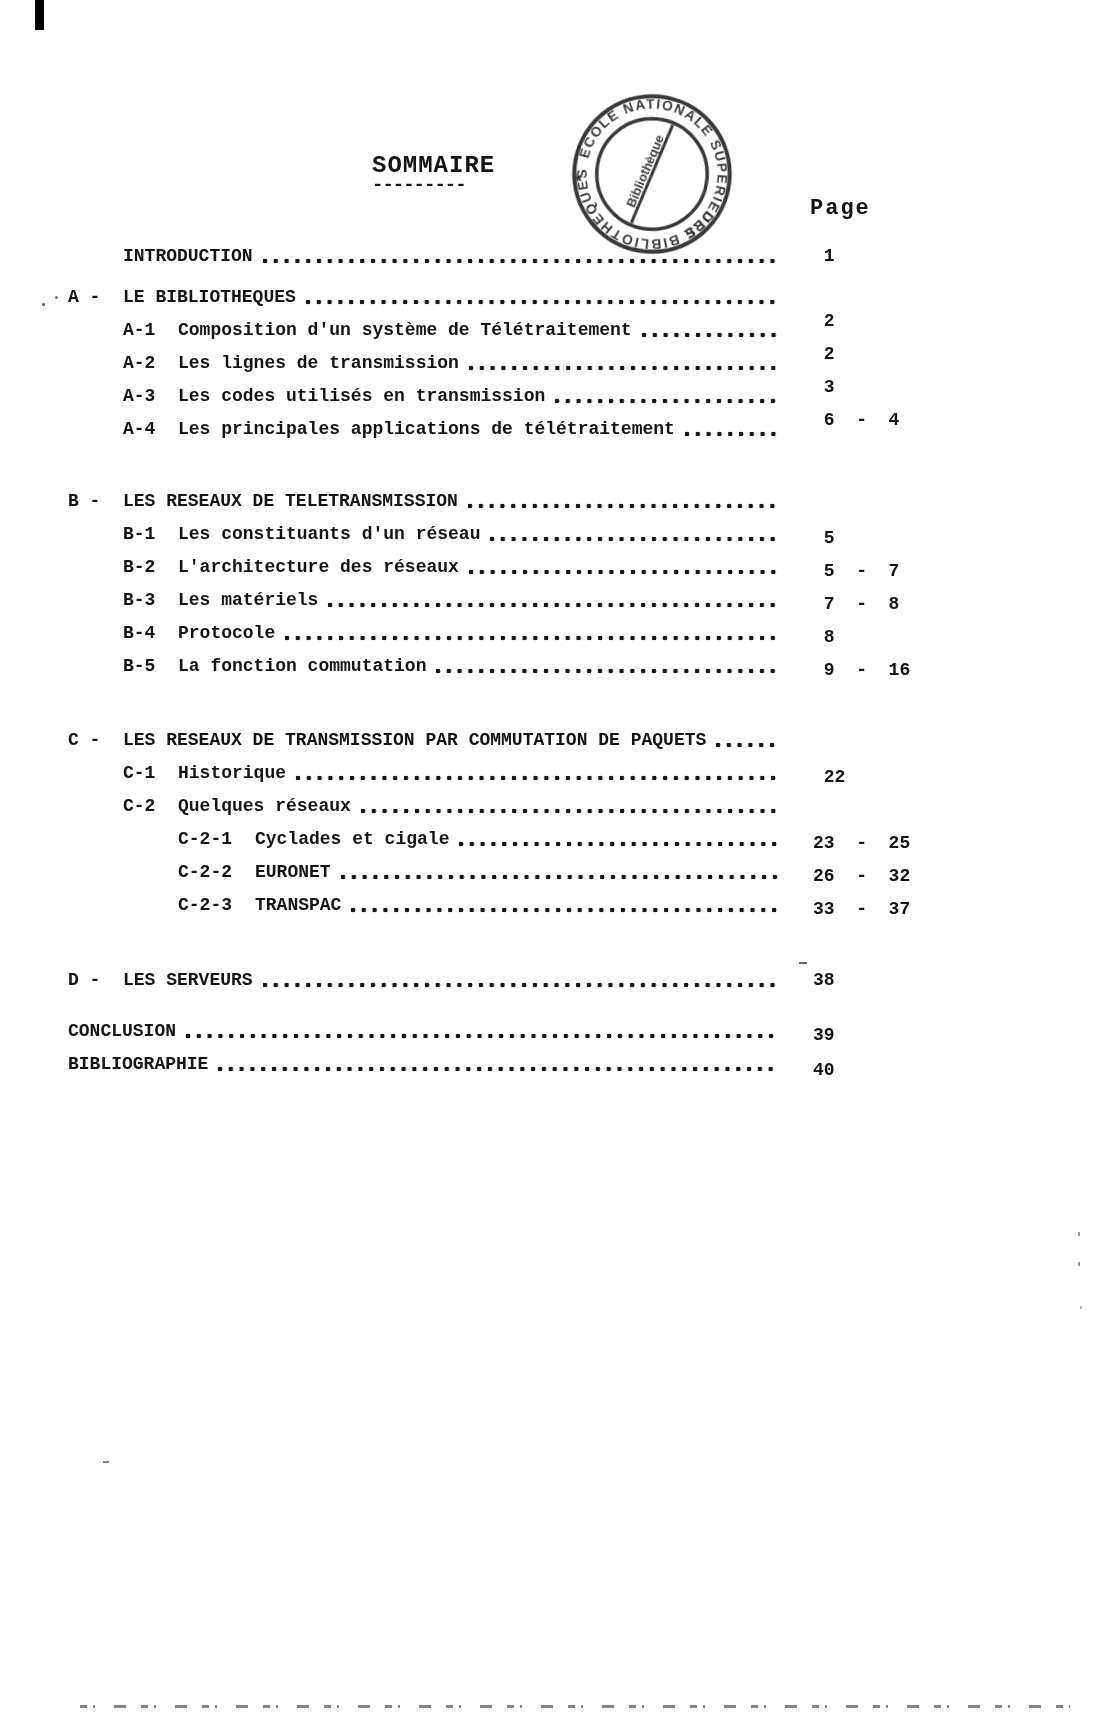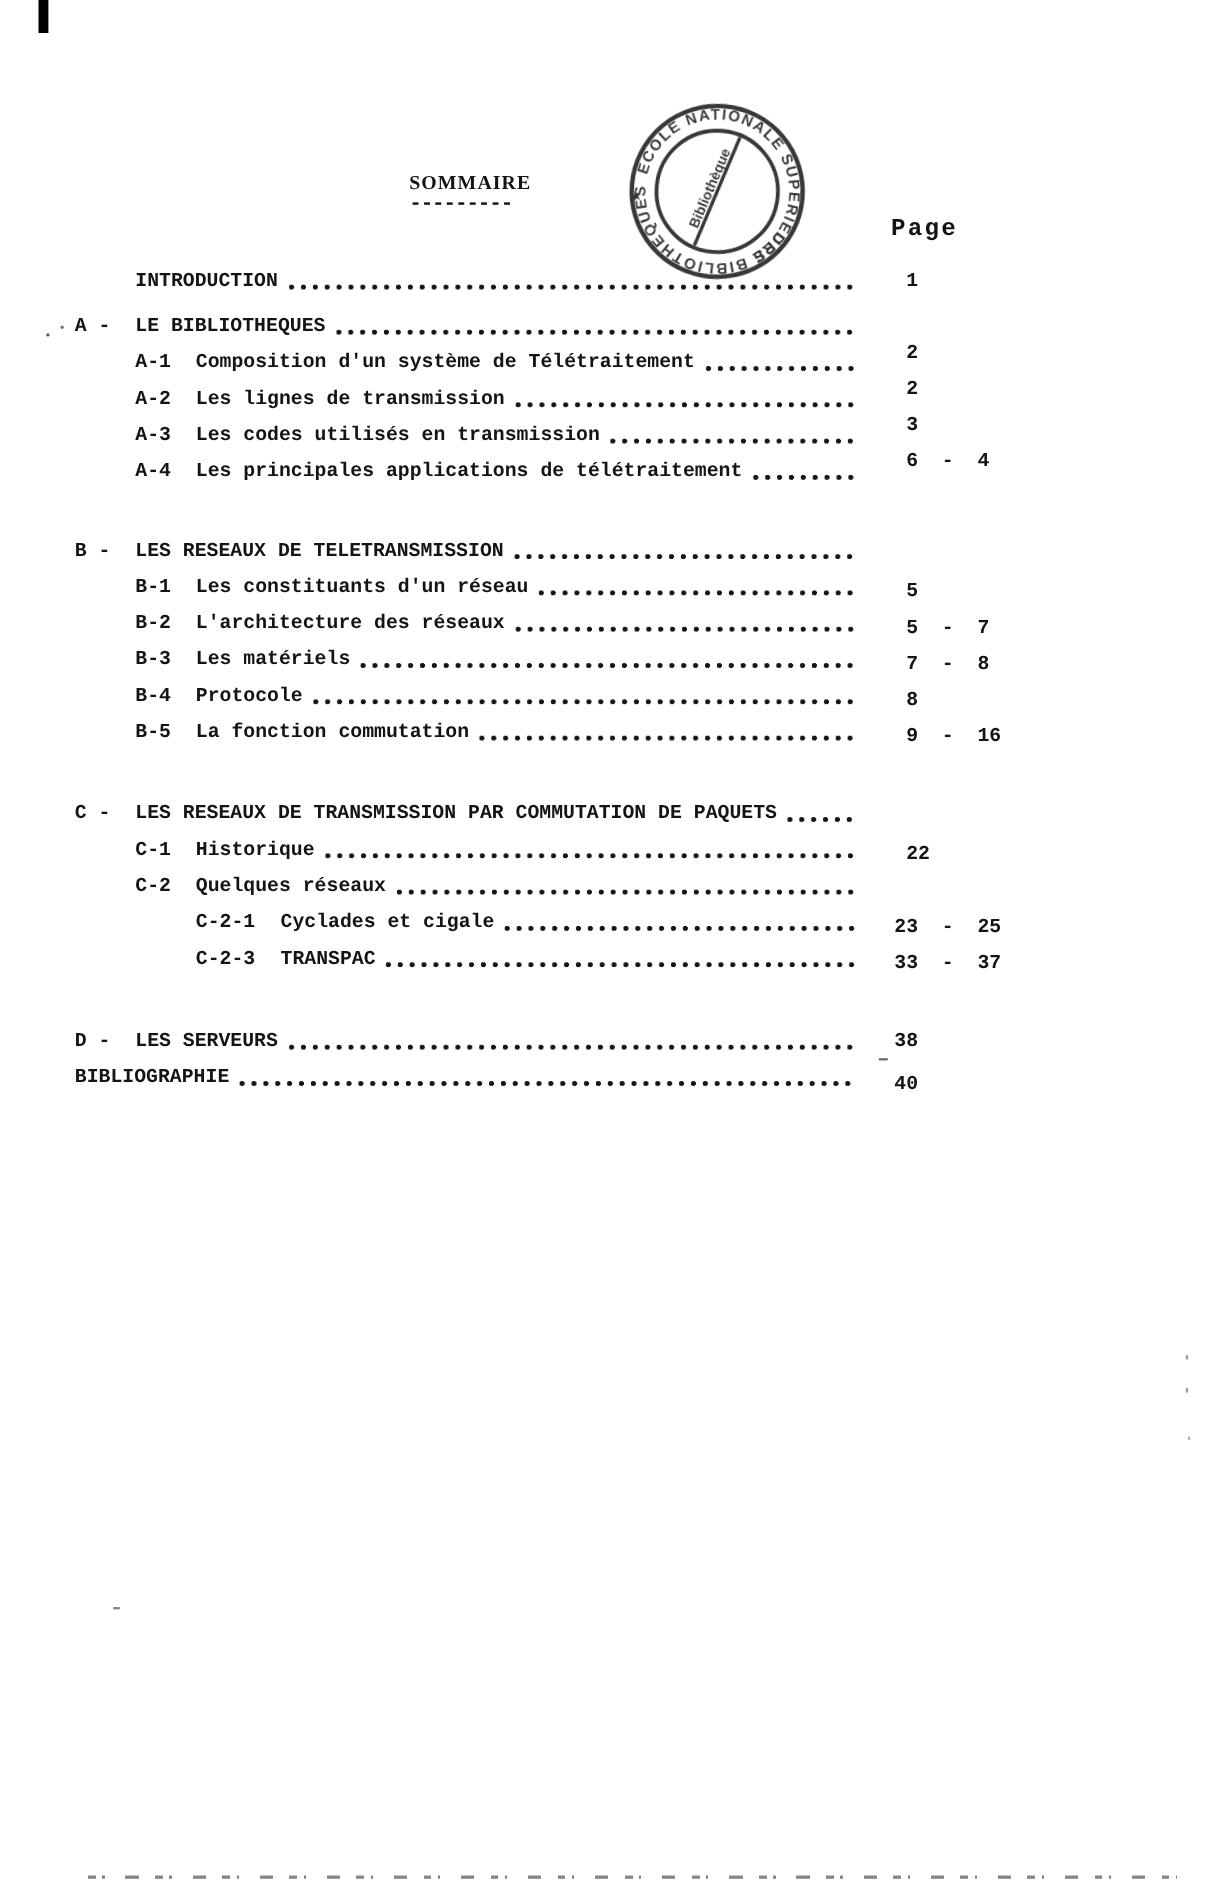--- a/index.html
+++ b/index.html
@@ -8,21 +8,21 @@
     width:1104px;height:1723px;
     margin:0 auto;
     background:#ffffff;
     overflow:hidden;
     font-family:"Liberation Mono","DejaVu Sans Mono",monospace;
     font-weight:700;
     color:#141414;
   }
   
   .title-block{position:absolute;left:372px;top:156px;text-align:left;}
-  .doc-title{font-size:18px;line-height:20px;letter-spacing:1px;font-family:Liberation Serif, serif;}
+  .doc-title{font-size:24px;line-height:20px;letter-spacing:1px;}
   .title-underline{font-size:19px;line-height:12px;letter-spacing:-1px;margin-top:3px;}
   .page-col-header{position:absolute;left:810px;top:196px;font-size:22px;letter-spacing:2px;}
   
   .stamp{position:absolute;left:560px;top:82px;width:184px;height:184px;
          opacity:.88;transform:rotate(5deg);filter:blur(.3px);}
   
   .toc{position:absolute;left:68px;top:247px;width:840px;font-size:18px;}
   .toc-row{display:flex;align-items:baseline;line-height:19px;height:19px;margin-bottom:14px;white-space:pre;justify-content:center;}
   .toc-num{flex:none;width:55px;}
   .indent-sub{padding-left:55px;}
@@ -185,32 +185,46 @@
       <span class="toc-leader"></span>
       <span class="toc-page"></span>
     </div>
         <div class="toc-row indent-sub2">
       <span class="toc-num">C-2-1</span>
       <span class="toc-label">Cyclades et cigale</span>
       <span class="toc-leader"></span>
       <span class="toc-page">23  -  25</span>
     </div>
         <div class="toc-row indent-sub2">
+      <span class="toc-num">C-2-2</span>
+      <span class="toc-label">EURONET</span>
+      <span class="toc-leader"></span>
+      <span class="toc-page">26  -  32</span>
+    </div>
+        <div class="toc-row indent-sub2">
       <span class="toc-num">C-2-3</span>
       <span class="toc-label">TRANSPAC</span>
       <span class="toc-leader"></span>
       <span class="toc-page">33  -  37</span>
     </div>
       </div>
       <div class="toc-section sec-section-d">
         <div class="toc-row indent-top">
       <span class="toc-num">D -</span>
       <span class="toc-label">LES SERVEURS</span>
       <span class="toc-leader"></span>
       <span class="toc-page">38</span>
+    </div>
+      </div>
+      <div class="toc-section sec-conclusion">
+        <div class="toc-row indent-flush">
+      
+      <span class="toc-label">CONCLUSION</span>
+      <span class="toc-leader"></span>
+      <span class="toc-page">39</span>
     </div>
       </div>
       <div class="toc-section sec-bibliographie">
         <div class="toc-row indent-flush">
       
       <span class="toc-label">BIBLIOGRAPHIE</span>
       <span class="toc-leader"></span>
       <span class="toc-page">40</span>
     </div>
       </div>

